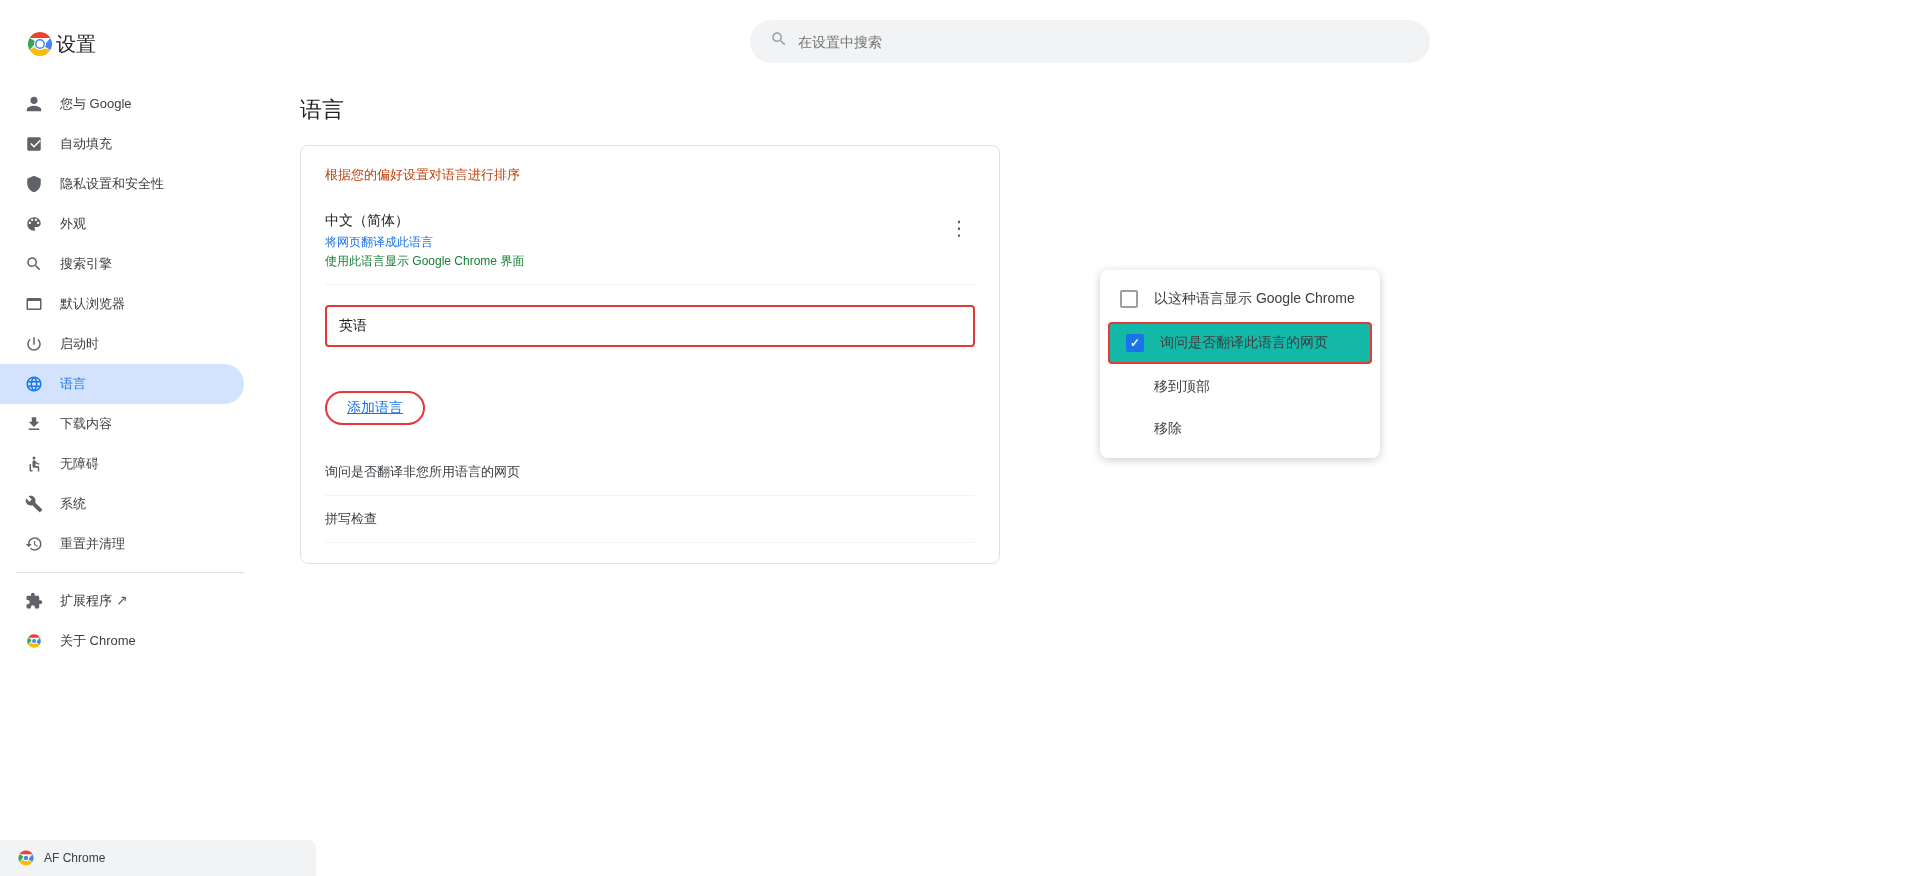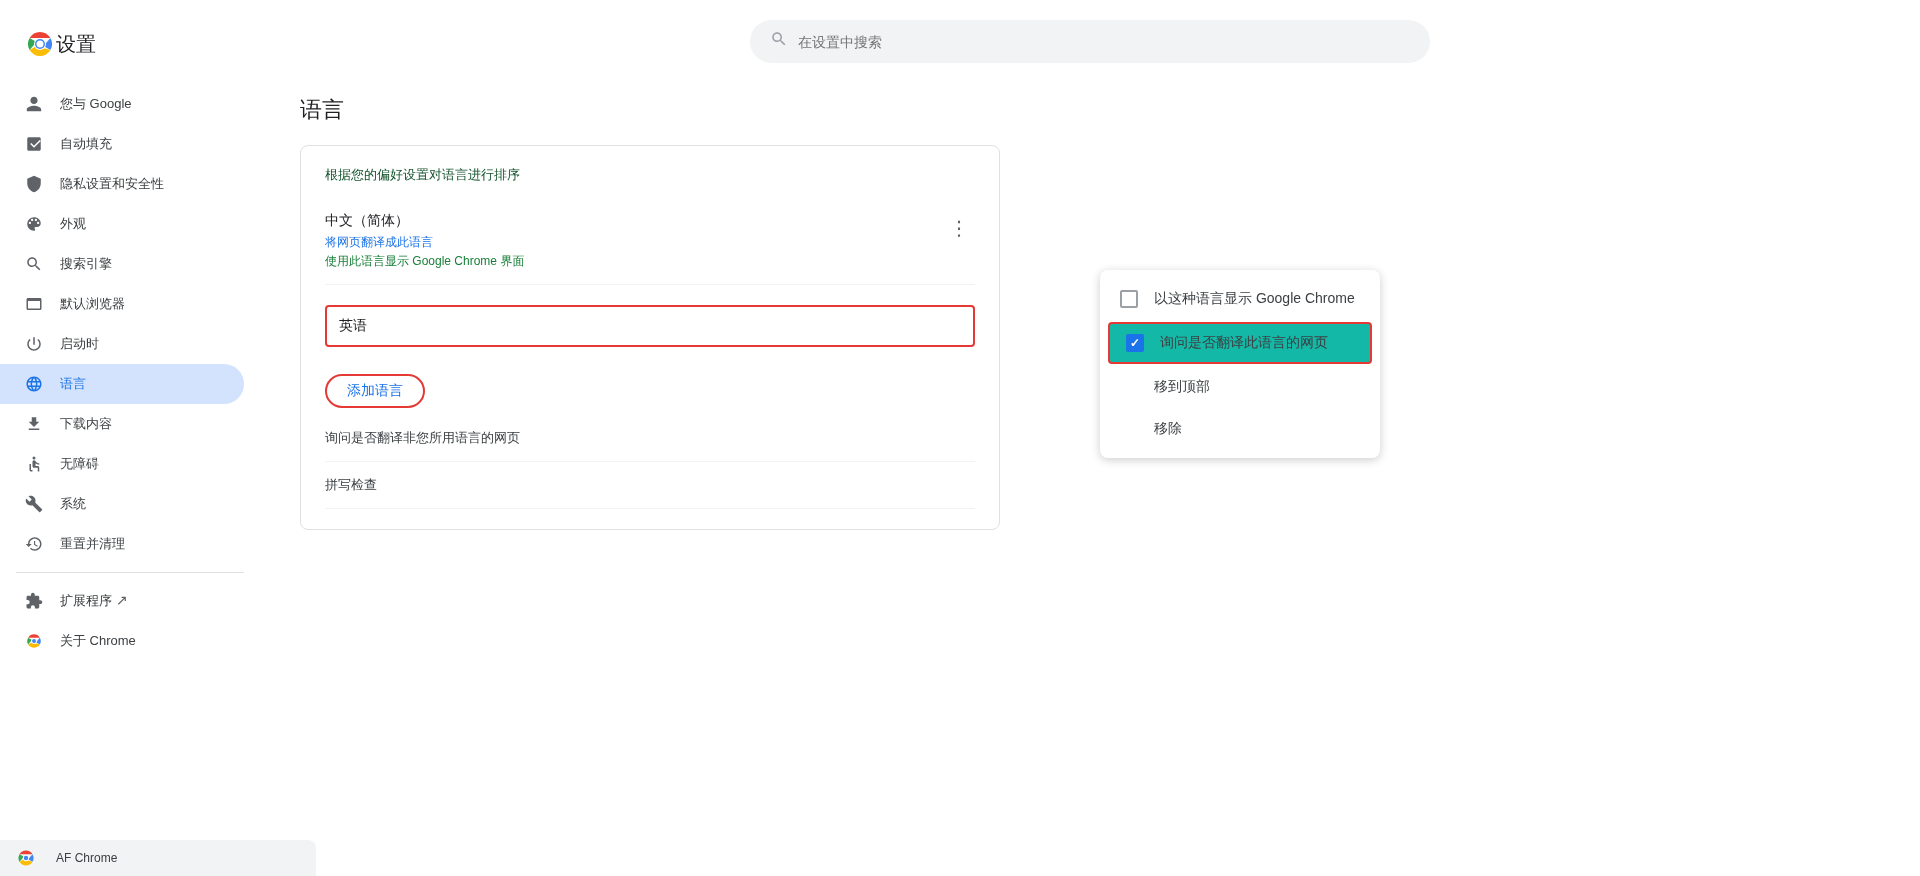--- a/index.html
+++ b/index.html
@@ -144,21 +144,21 @@
     .language-card {
       background: #fff;
       border: 1px solid #e0e0e0;
       border-radius: 8px;
       padding: 20px 24px;
       max-width: 700px;
     }
 
     .card-subtitle {
       font-size: 13px;
-      color: #14532d;
+      color: #c2410c;
       margin-bottom: 16px;
     }
 
     
     .language-entry {
       padding: 12px 0;
       border-bottom: 1px solid #f1f3f4;
     }
 
     .language-entry-header {
@@ -224,21 +224,22 @@
     
     .add-language-btn {
       border: 2px solid #e53935;
       border-radius: 20px;
       background: none;
       color: #1a73e8;
       font-size: 14px;
       padding: 6px 20px;
       cursor: pointer;
       display: inline-block;
-      margin: 7px 0;
+      margin: 24px 0;
+      text-decoration: underline;
     }
 
     
     .card-footer-item {
       padding: 14px 0;
       border-bottom: 1px solid #f1f3f4;
       font-size: 13px;
       color: #3c4043;
       display: flex;
       justify-content: space-between;
@@ -304,21 +305,21 @@
       position: fixed;
       bottom: 0;
       left: 0;
       width: 316px;
       background: #f1f3f4;
       padding: 8px 16px;
       font-size: 12px;
       color: #3c4043;
       display: flex;
       align-items: center;
-      gap: 20px;
+      gap: 8px;
       border-radius: 0 8px 0 0;
     }
 
     
     .chrome-ring {
       width: 32px;
       height: 32px;
     }
   </style>
 </head>

